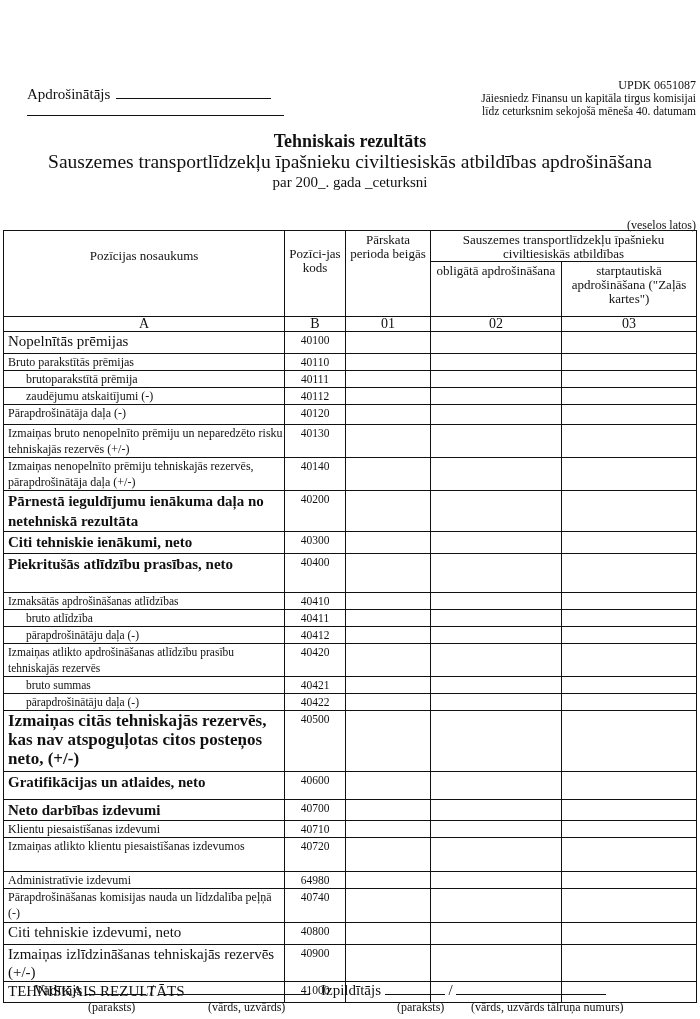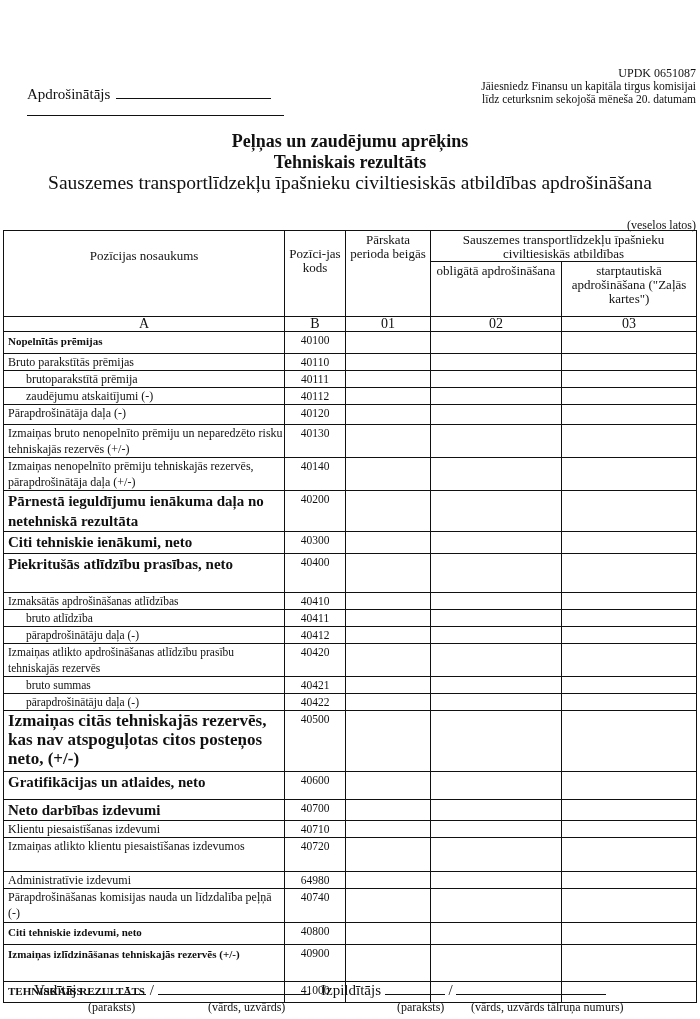--- a/index.html
+++ b/index.html
@@ -1,21 +1,21 @@
 <!DOCTYPE html>
 <html><head>
   <meta charset="utf-8">
   <style>
     html, body { margin: 0; padding: 0; background: #ffffff; }
     body { width: 700px; height: 1019px; position: relative; overflow: hidden; color: #111; font-family: "Liberation Serif", serif; }
     .abs { position: absolute; }
     .insurer { left: 27px; top: 84px; font-size: 15px; }
     .insurer-line { display: inline-block; width: 155px; border-bottom: 1px solid #111; margin-left: 6px; height: 14px; vertical-align: baseline; }
     .insurer-line2 { left: 27px; top: 115px; width: 257px; border-bottom: 1px solid #111; }
-    .updk { right: 4px; top: 67px; text-align: right; font-size: 11.5px; line-height: 13px; }
+    .updk { right: 4px; top: 79px; text-align: right; font-size: 11.5px; line-height: 13px; }
     .updk .code { font-size: 12px; }
     .titles { left: 0; width: 700px; top: 131px; text-align: center; }
     .t1 { font-size: 18px; font-weight: bold; line-height: 21px; }
     .t2 { font-size: 18px; font-weight: bold; line-height: 20px; }
     .t3 { font-size: 19.5px; line-height: 22px; }
     .t4 { font-size: 15px; line-height: 18px; }
     .units { right: 4px; top: 218px; font-size: 12px; }
 
     table.grid { position: absolute; left: 3px; top: 230px; width: 693px; border-collapse: collapse; table-layout: fixed; }
     table.grid td, table.grid th { border: 1.6px solid #111; padding: 0; vertical-align: top; font-weight: normal; }
@@ -23,48 +23,48 @@
     .hA { padding-top: 18px !important; }
     .hB { padding-top: 16px !important; }
     .hC { padding-top: 2px !important; }
     .hgroup { padding-top: 2px !important; font-size: 13px; line-height: 14px; }
     .hsub { padding-top: 2px !important; font-size: 12px; line-height: 13px; }
     .hsub2 { padding-top: 2px !important; font-size: 11px; line-height: 12.5px; }
     tr.letters td { text-align: center; font-size: 14px; line-height: 14px; height: 14px; }
     td.name { padding-left: 4px !important; font-size: 12px; line-height: 16px; }
     td.name.indent { padding-left: 22px !important; }
     td.name.small { font-size: 11.5px; }
-    td.name.b1 { font-weight: bold; font-size: 11px; line-height: 18px; }
+    td.name.b1 { font-weight: normal; font-size: 15px; line-height: 18px; }
     td.name.b2 { font-weight: bold; font-size: 15px; line-height: 20px; }
     td.name.b3 { font-weight: bold; font-size: 17px; line-height: 19px; }
     td.code { text-align: center; font-size: 11.5px; line-height: 15px; padding-top: 1px !important; }
     td.val { }
 
     .sign { left: 34px; top: 981px; font-size: 15px; width: 680px; }
     .sig-line { display: inline-block; border-bottom: 1px solid #111; height: 13px; vertical-align: baseline; }
     .sub { font-size: 12px; position: absolute; top: 1000px; }
   </style>
 </head>
 <body>
 
 <div class="abs insurer">
   <span>Apdrošinātājs</span><span class="insurer-line"></span>
 </div>
 <div class="abs insurer-line2"></div>
 
 <div class="abs updk">
   <div class="code">UPDK 0651087</div>
   <div>Jāiesniedz Finansu un kapitāla tirgus komisijai</div>
-  <div>līdz ceturksnim sekojošā mēneša 20. datumam</div>
+  <div>līdz ceturksnim sekojošā mēneša 40. datumam</div>
 </div>
 
 <div class="abs titles">
-  <div class="t1">Peļņas un zaudējumu aprēķins</div>
   <div class="t2">Tehniskais rezultāts</div>
   <div class="t3">Sauszemes transportlīdzekļu īpašnieku civiltiesiskās atbildības apdrošināšana</div>
+  <div class="t4">par 200_. gada _ceturksni</div>
 </div>
 <div class="abs units">(veselos latos)</div>
 
 <table class="grid">
   <colgroup>
     <col style="width:281px">
       <col style="width:61px">
       <col style="width:85px">
       <col style="width:131px">
       <col style="width:135px">

